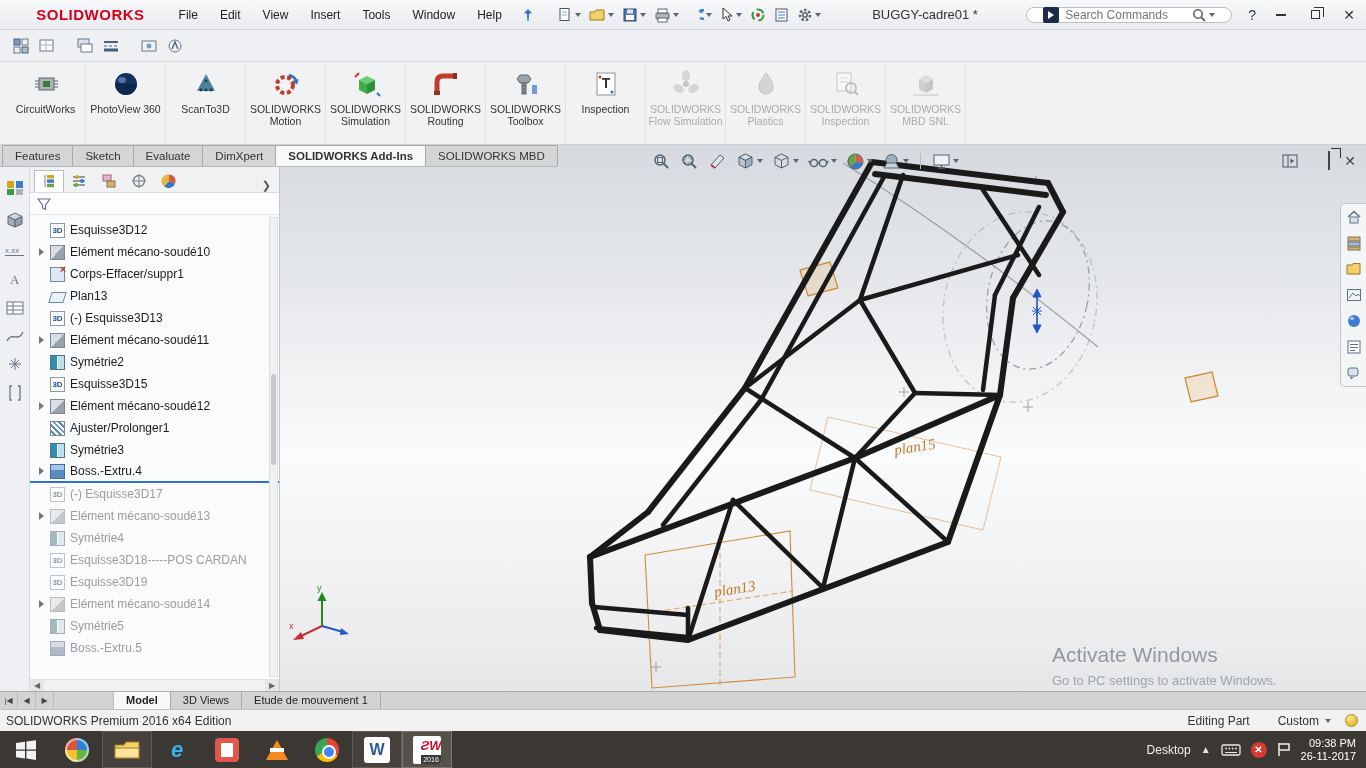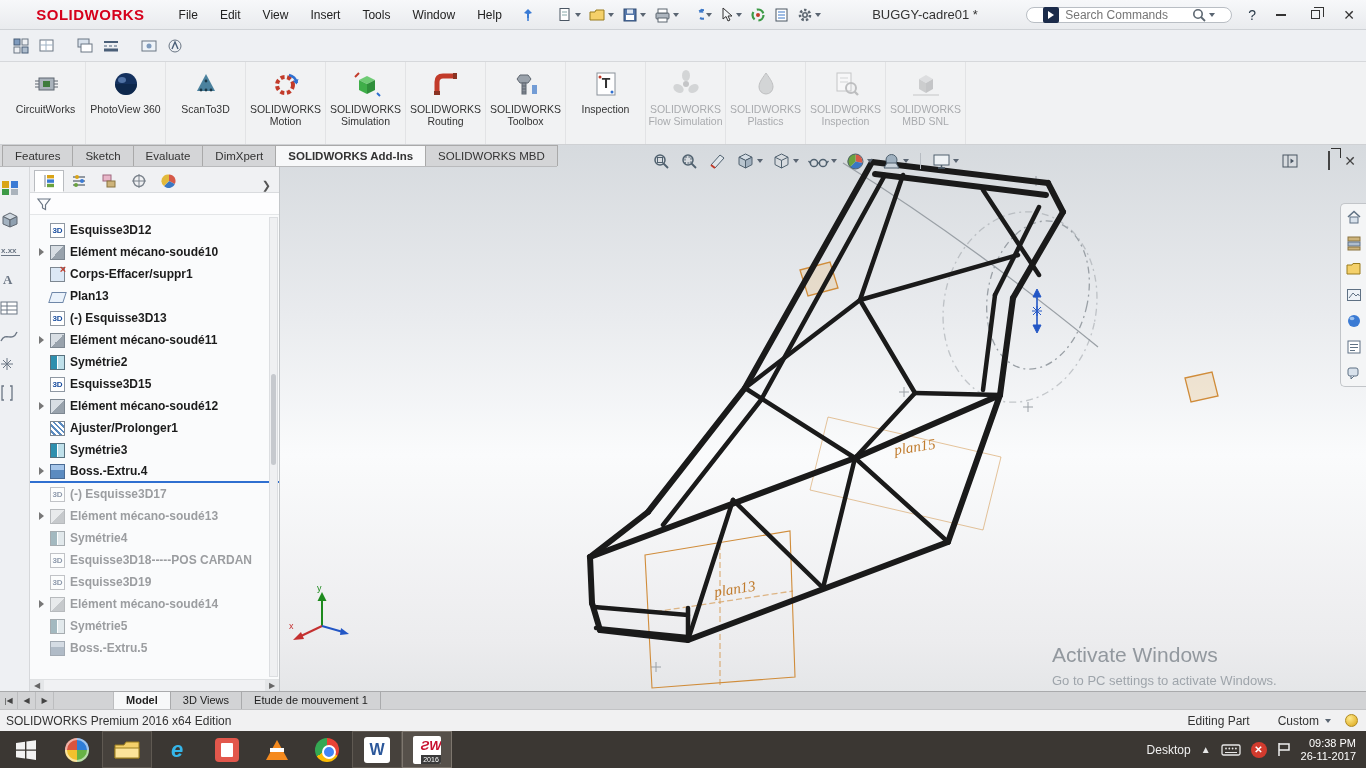--- a/index.html
+++ b/index.html
@@ -55,30 +55,30 @@
   .hud .sep{width:1px;height:16px;background:#b7bcc2;margin:0 2px;}
 
   .doc-controls{position:absolute;top:7px;right:10px;display:flex;gap:16px;align-items:center;z-index:5;}
   .doc-controls .sm{display:flex;gap:14px;align-items:center;}
 
   
   .taskpane{position:absolute;right:0;top:58px;width:26px;padding:4px 0;background:#f4f5f6;border:1px solid #c2c5c9;border-right:none;border-radius:5px 0 0 5px;display:flex;flex-direction:column;align-items:center;gap:8px;z-index:5;}
   .tp-icon{width:18px;height:18px;display:flex;align-items:center;justify-content:center;}
 
   
-  .left-toolbar{position:absolute;top:22px;left:0;width:30px;bottom:18px;background:#eef0f3;border-right:1px solid #d6d8db;display:flex;flex-direction:column;align-items:flex-start;padding-top:12px;gap:14px;z-index:6;font-weight:bold;}
+  .left-toolbar{position:absolute;top:22px;left:0;width:30px;bottom:18px;background:#eef0f3;border-right:1px solid #d6d8db;display:flex;flex-direction:column;align-items:center;padding-top:12px;gap:14px;z-index:6;}
 
   
   .tree{position:absolute;top:22px;left:30px;width:250px;bottom:18px;background:#fafbfc;border-right:1px solid #c4c7ca;z-index:6;display:flex;flex-direction:column;}
   .tree-tabs{height:26px;display:flex;align-items:flex-end;padding:2px 2px 0 4px;gap:0;border-bottom:1px solid #d9dbde;background:#f0f1f3;}
   .ttab{width:30px;height:22px;display:flex;align-items:center;justify-content:center;border:1px solid transparent;}
   .ttab.active{background:#fff;border-color:#b9bcc0;border-bottom-color:#fff;}
   .ttab-chevron{margin-left:auto;font-size:11px;color:#555;padding:0 6px;}
   .filter-row{height:22px;display:flex;align-items:center;padding-left:6px;border-bottom:1px solid #e4e6e8;background:#fdfdfe;}
-  .tree-list{flex:1;overflow:hidden;padding-top:4px;position:relative;font-weight:bold;}
+  .tree-list{flex:1;overflow:hidden;padding-top:4px;position:relative;}
   .trow{display:flex;align-items:center;height:22px;padding-left:6px;cursor:default;}
   .exp{width:12px;height:12px;flex:0 0 12px;position:relative;}
   .exp.on::after{content:"";position:absolute;left:3px;top:2px;border-left:5px solid #777;border-top:4px solid transparent;border-bottom:4px solid transparent;}
   .ticon{width:15px;height:15px;flex:0 0 15px;display:inline-block;margin:0 5px 0 2px;position:relative;}
   .tl{font-size:12px;color:#1b1b1b;white-space:nowrap;}
   .trow.dim .tl{color:#9b9da0;}
   .trow.dim .ticon{opacity:.55;filter:grayscale(60%);}
   .trow.rollback{border-bottom:2px solid #2f6fd0;}
   .i-sk3d{background:#fff;border:1px solid #8f98a3;}
   .i-sk3d::after{content:"3D";position:absolute;left:0;top:0;right:0;bottom:0;font:bold 8px/13px "Liberation Sans",sans-serif;color:#1b4fa0;text-align:center;}

